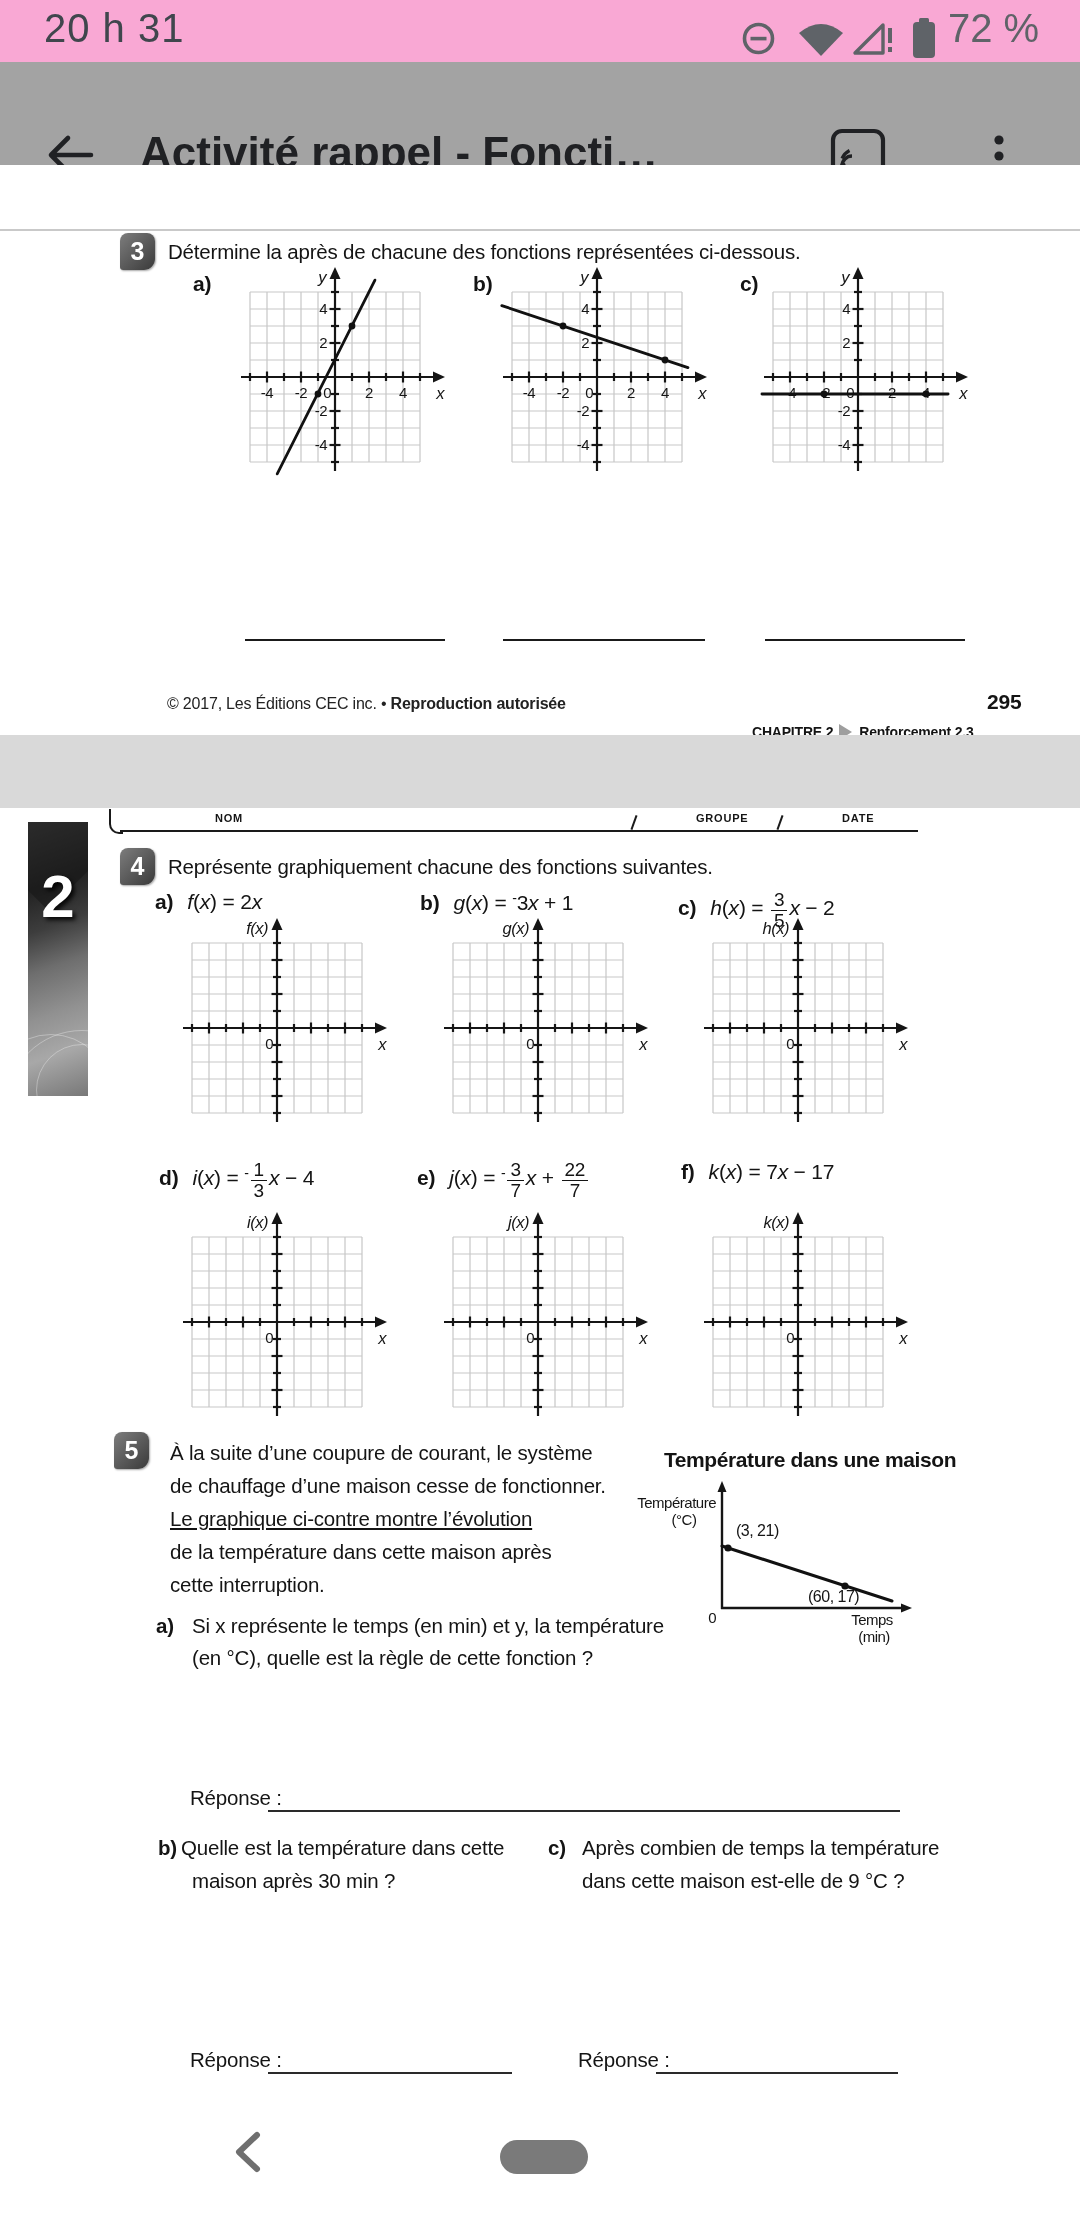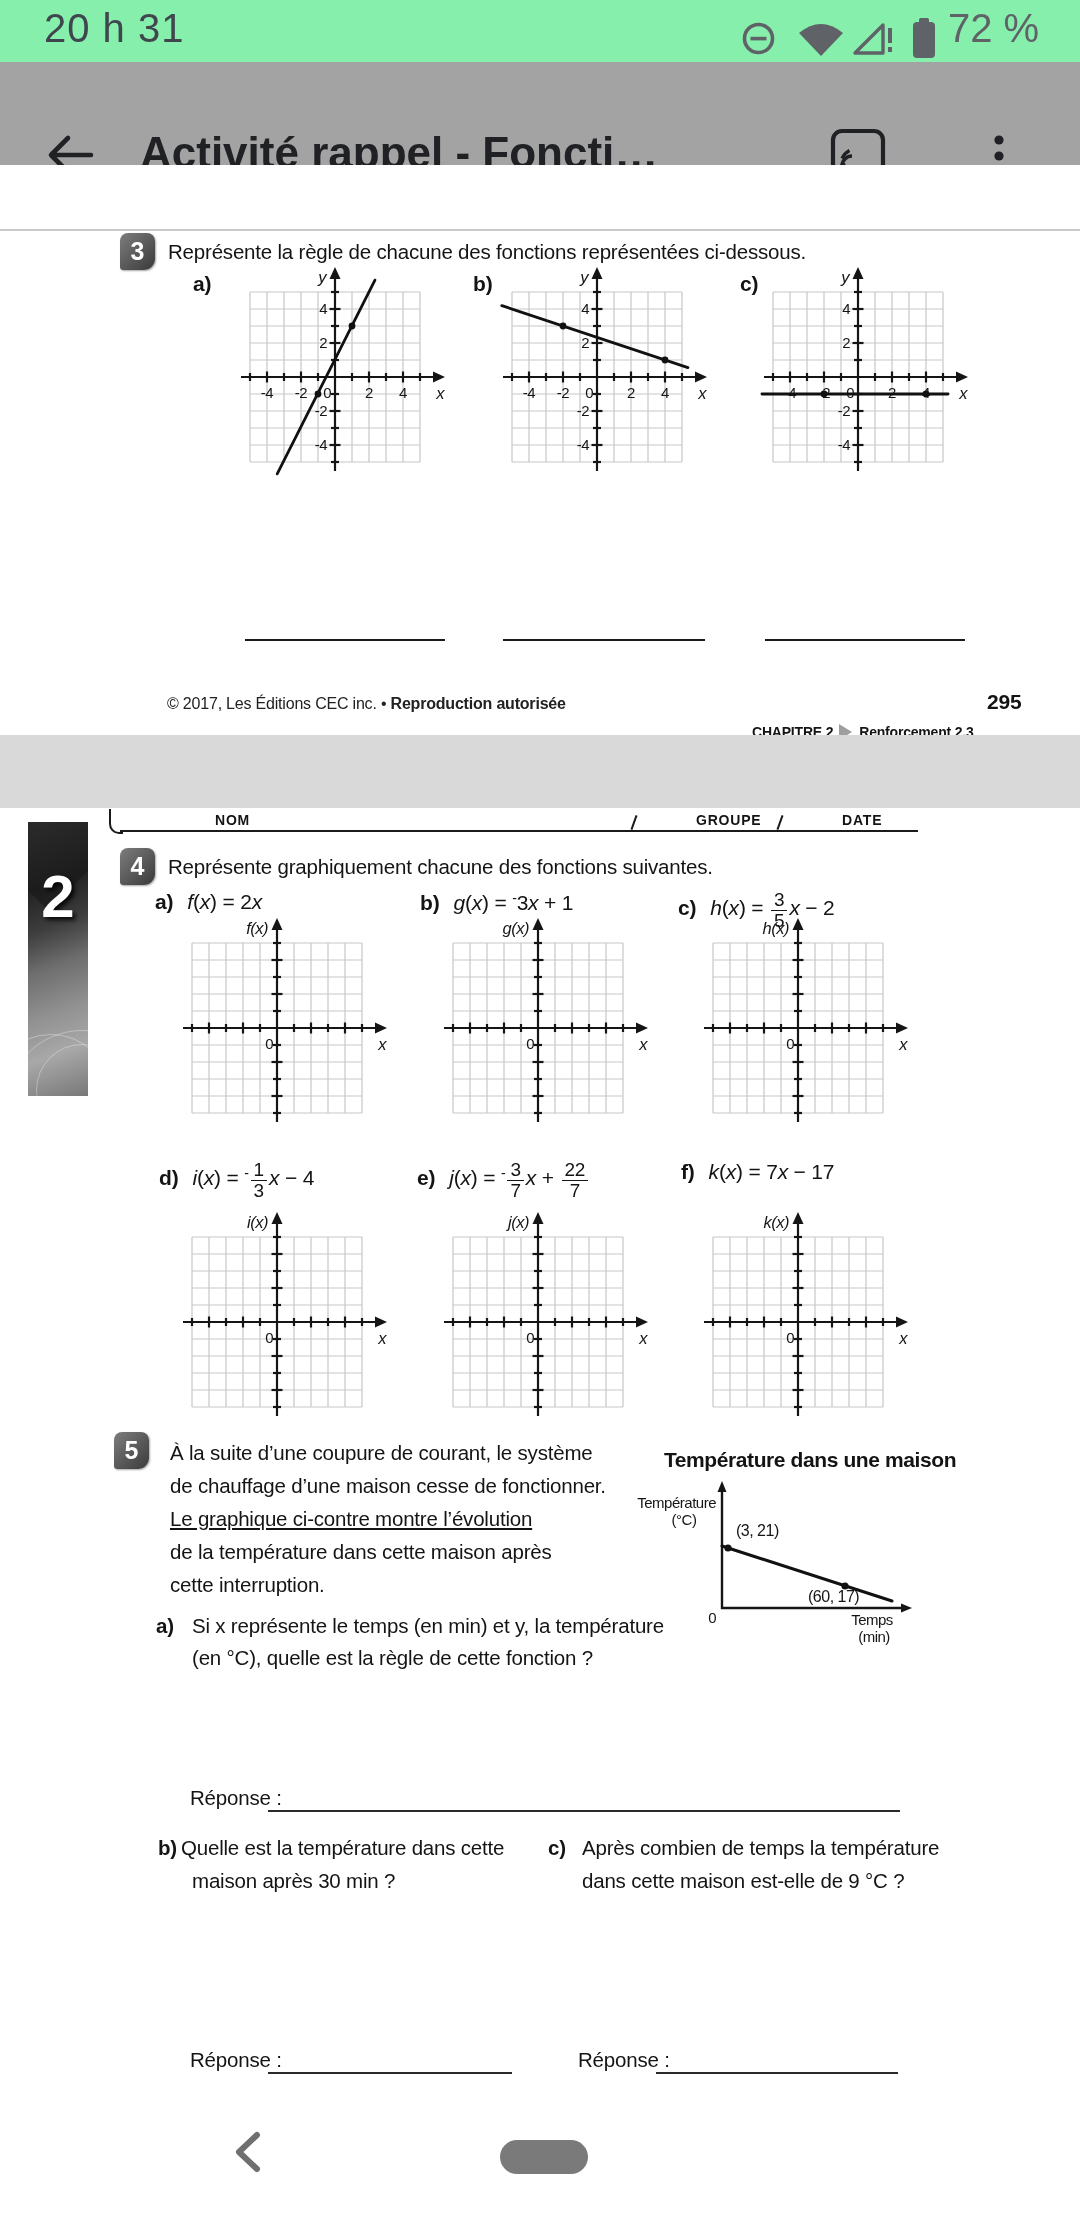--- a/index.html
+++ b/index.html
@@ -1,19 +1,19 @@
 <!DOCTYPE html>
 <html><head>
 <meta charset="utf-8">
 <style>
   html,body{margin:0;padding:0;background:#d9d9d9;}
   .screen{position:relative;width:1080px;height:2220px;background:#d9d9d9;overflow:hidden;
           font-family:"Liberation Sans",sans-serif;color:#1a1a1a;}
   
-  .statusbar{position:absolute;left:0;top:0;width:1080px;height:62px;background:#86efac;}
+  .statusbar{position:absolute;left:0;top:0;width:1080px;height:62px;background:#f9a8d4;}
   .time{position:absolute;left:44px;top:6px;font-size:40px;color:#40464d;letter-spacing:1px;}
   .stat-ic{position:absolute;top:0;}
   .battpct{position:absolute;left:948px;top:6px;font-size:40px;color:#5f6368;}
   
   .appbar{position:absolute;left:0;top:62px;width:1080px;height:103px;background:#a3a3a3;}
   .apptitle{position:absolute;left:140px;top:66px;font-size:44px;font-weight:bold;color:#202124;
             width:640px;white-space:nowrap;overflow:hidden;}
   
   .pageA{position:absolute;left:0;top:165px;width:1080px;height:570px;background:#fff;}
   .pageB{position:absolute;left:0;top:808px;width:1080px;height:1412px;background:#fff;}
@@ -33,21 +33,21 @@
   .foot-l{position:absolute;left:167px;top:695px;font-size:16px;color:#222;}
   .foot-l b{letter-spacing:-0.2px;}
   .foot-r{position:absolute;left:752px;top:693px;font-size:14px;font-weight:bold;white-space:nowrap;margin-top:31px;}
   .tri{display:inline-block;width:0;height:0;border-top:8px solid transparent;border-bottom:8px solid transparent;
        border-left:13px solid #9e9e9e;margin:0 7px 0 6px;vertical-align:-3px;}
   .pgnum{position:absolute;left:987px;top:690px;font-size:21px;font-weight:bold;}
   
   .nomline{position:absolute;left:120px;top:830px;width:798px;height:2px;background:#1a1a1a;}
   .nomhook{position:absolute;left:109px;top:809px;width:12px;height:23px;border-left:2px solid #1a1a1a;
            border-bottom:2px solid #1a1a1a;border-radius:0 0 0 10px;}
-  .nomlab{position:absolute;font-size:14px;font-weight:bold;letter-spacing:.8px;padding-left:45px;}
+  .nomlab{position:absolute;font-size:11px;font-weight:bold;letter-spacing:.8px;padding-left:45px;}
   .slash{position:absolute;width:2px;height:15px;background:#1a1a1a;transform:rotate(20deg);}
   
   .chtab{position:absolute;left:28px;top:822px;width:60px;height:274px;overflow:hidden;
          background:linear-gradient(160deg,#4a4a4a 0%,#232323 24%,#3d3d3d 38%,#6e6e6e 52%,#919191 68%,#a8a8a8 82%,#787878 100%);}
   .chtab:before{content:"";position:absolute;left:-34px;top:-46px;width:110px;height:112px;background:#181818;
                 transform:rotate(45deg);opacity:.6;}
   .chnum{position:absolute;top:40px;left:0;right:0;text-align:center;font-size:60px;font-weight:bold;color:#fff;
          text-shadow:3px 3px 4px rgba(0,0,0,.85);}
   .arc{position:absolute;border:1px solid rgba(255,255,255,.32);border-radius:50%;}
   
@@ -108,21 +108,21 @@
       <circle cx="11" cy="8" r="4.6" fill="#202124"></circle>
       <circle cx="11" cy="24" r="4.6" fill="#202124"></circle>
       <circle cx="11" cy="40" r="4.6" fill="#202124"></circle>
     </svg>
   </div>
 
   <div class="pageA doc"></div>
   <div class="hairline"></div>
 
   <div class="badge" style="left:120px;top:233px;">3</div>
-  <div class="prompt doc" style="left:168px;top:240px;width:680px;">Représente la règle de chacune des fonctions représentées ci-dessous.</div>
+  <div class="prompt doc" style="left:168px;top:240px;width:680px;">Détermine la après de chacune des fonctions représentées ci-dessous.</div>
 
   <div class="glabel doc" style="left:193px;top:272px;">a)</div>
   <div class="glabel doc" style="left:473px;top:272px;">b)</div>
   <div class="glabel doc" style="left:740px;top:272px;">c)</div>
 
   <svg class="graph-svg" style="left:230px;top:267px;" width="235" height="215">
       <line x1="20" y1="195" x2="20" y2="25" stroke="#c7c7c7" stroke-width="1.2"></line>
       <line x1="20" y1="195" x2="190" y2="195" stroke="#c7c7c7" stroke-width="1.2"></line>
       <line x1="37" y1="195" x2="37" y2="25" stroke="#c7c7c7" stroke-width="1.2"></line>
       <line x1="20" y1="178" x2="190" y2="178" stroke="#c7c7c7" stroke-width="1.2"></line>

